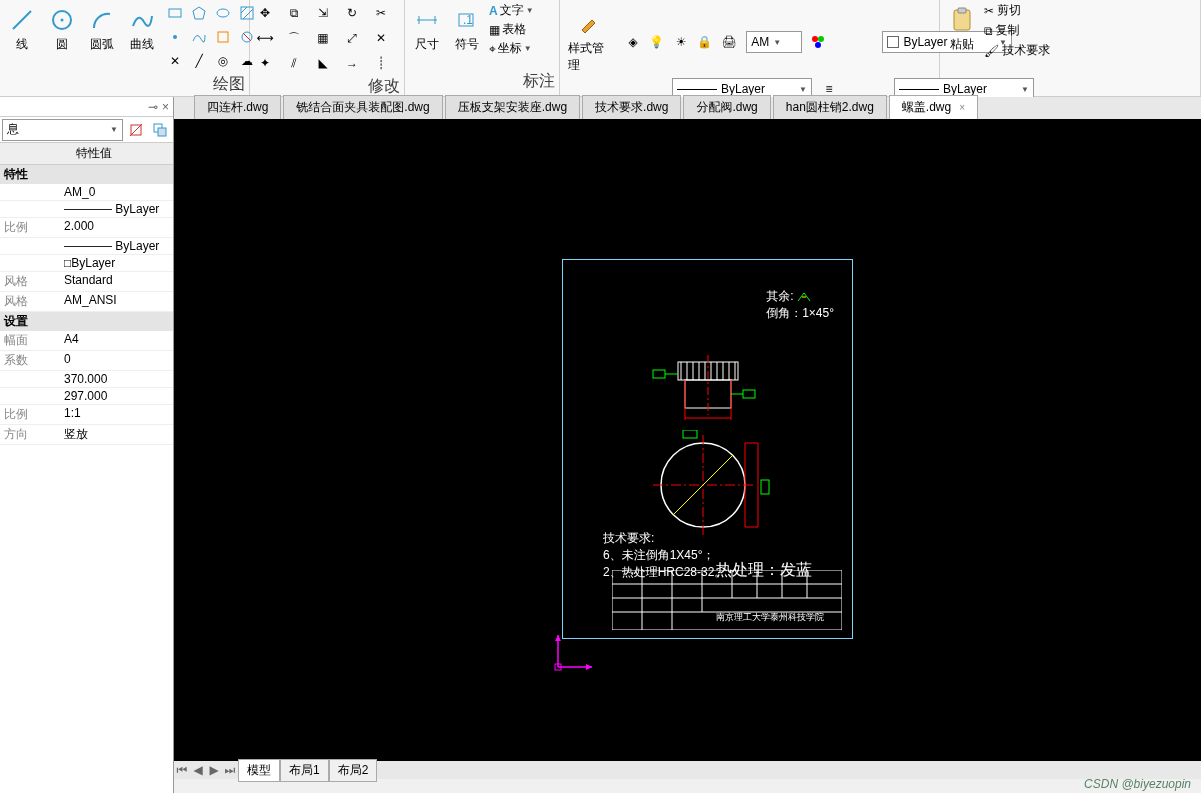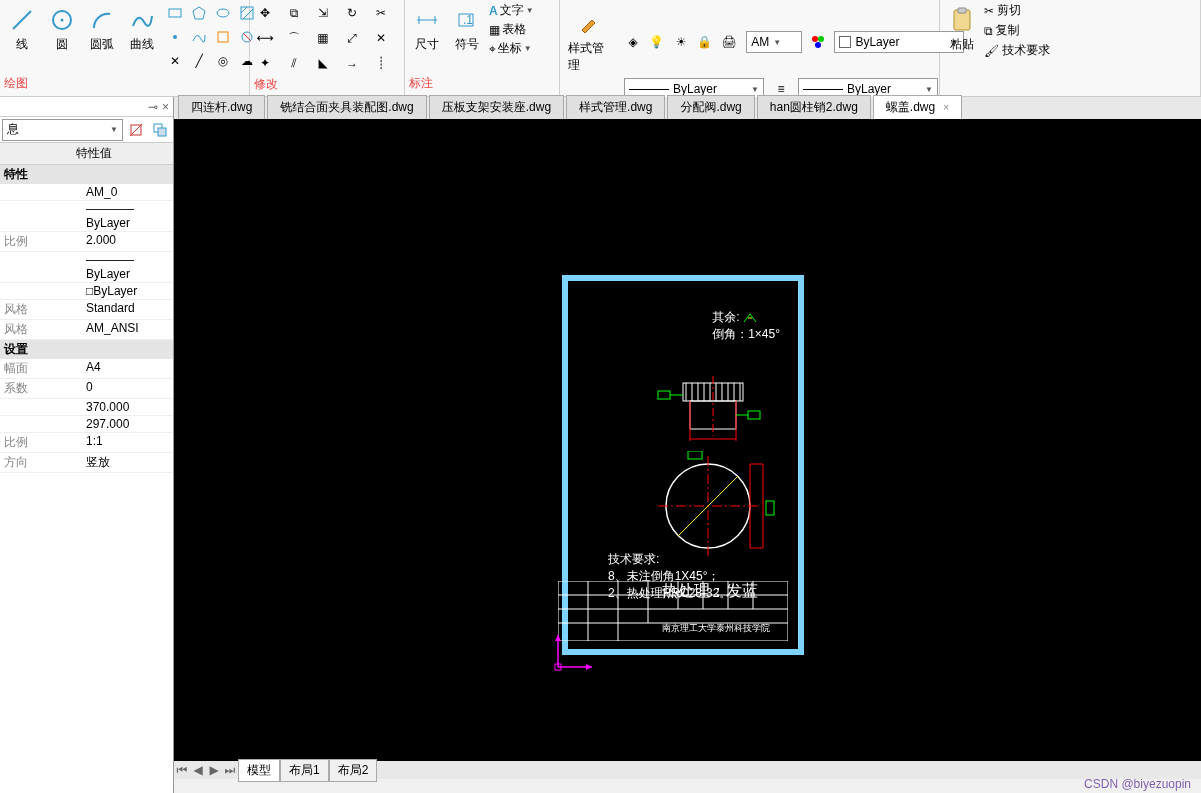--- a/index.html
+++ b/index.html
@@ -1,60 +1,60 @@
 <!DOCTYPE html>
 <html><head>
 <meta charset="utf-8">
 <style>
 * { margin: 0; padding: 0; box-sizing: border-box; font-family: "Microsoft YaHei", sans-serif; font-size: 12px; }
 body { background: #f0f0f0; width: 1201px; height: 793px; overflow: hidden; position: relative; }
 
 
 .ribbon { height: 97px; background: #f8f8f8; border-bottom: 1px solid #ccc; display: flex; }
 .ribbon-group { border-right: 1px solid #d0d0d0; display: flex; flex-direction: column; justify-content: space-between; padding: 2px 4px; }
-.ribbon-group-label { text-align: left; color: #ef4444; padding: 2px 0; font-size: 12px; }
+.ribbon-group-label { text-align: right; color: #404040; padding: 2px 0; font-size: 16px; }
 .ribbon-body { display: flex; align-items: flex-start; gap: 4px; flex: 1; }
 .big-btn { display: flex; flex-direction: column; align-items: center; gap: 2px; padding: 4px; cursor: pointer; }
 .icon-box { width: 28px; height: 28px; display: flex; align-items: center; justify-content: center; }
 .small-btn-grid { display: grid; grid-template-columns: repeat(auto-fill, 22px); grid-auto-rows: 22px; gap: 2px; }
 .small-btn { width: 22px; height: 22px; display: flex; align-items: center; justify-content: center; cursor: pointer; }
 .combo { height: 22px; border: 1px solid #999; background: #fff; display: flex; align-items: center; padding: 0 4px; gap: 4px; cursor: pointer; }
-.combo-wide { width: 140px; }
+.combo-wide { width: 140px; margin-left: 48px; }
 .dropdown-arrow { font-size: 8px; color: #555; }
 
 
 .left-panel { position: absolute; left: 0; top: 97px; width: 174px; bottom: 0; background: #fff; border-right: 1px solid #999; }
 .panel-header { height: 20px; display: flex; align-items: center; justify-content: flex-end; gap: 4px; padding: 0 4px; border-bottom: 1px solid #ccc; font-size: 11px; color: #666; }
 .panel-toolbar { height: 26px; display: flex; align-items: center; justify-content: flex-end; gap: 2px; padding: 2px; border-bottom: 1px solid #ccc; }
 .prop-header { display: flex; background: #eee; border-bottom: 1px solid #ccc; padding-left: 12px; }
 .prop-header div { padding: 2px 4px; font-size: 12px; }
 .prop-row { display: flex; border-bottom: 1px solid #eee; }
 .prop-label { width: 60px; padding: 1px 4px; color: #888; font-size: 12px; overflow: hidden; }
-.prop-value { flex: 1; padding: 1px 4px; font-size: 12px; overflow: hidden; margin-left: 22px; }
+.prop-value { flex: 1; padding: 1px 4px; font-size: 12px; overflow: hidden; }
 .prop-section { background: #e4e4e4; font-weight: bold; padding: 1px 4px; font-size: 12px; }
 
 
-.doc-tabs { position: absolute; left: 174px; right: 0; top: 97px; height: 22px; background: #e8e8e8; display: flex; align-items: flex-end; padding-left: 4px; }
+.doc-tabs { position: absolute; left: 174px; right: 0; top: 97px; height: 22px; background: #e8e8e8; display: flex; align-items: flex-end; padding-left: 20px; }
 .doc-tab { padding: 3px 12px; background: #e0e0e0; border: 1px solid #aaa; border-bottom: none; margin-right: 2px; font-size: 12px; cursor: pointer; position: relative; }
 .doc-tab.active { background: #fff; margin-top: 10px; }
 .doc-tab .close { margin-left: 8px; color: #888; font-size: 10px; }
 
 
 .canvas-area { position: absolute; left: 174px; right: 0; top: 119px; bottom: 30px; background: #000; }
-.drawing { position: absolute; left: 388px; top: 156px; width: 242px; height: 380px; border: 6px solid #7dd3fc; }
+.drawing { position: absolute; left: 388px; top: 140px; width: 291px; height: 380px; border: 1px solid #7dd3fc; }
 .ucs { position: absolute; left: 376px; top: 510px; }
 
 
 .bottom-tabs { position: absolute; left: 174px; right: 0; bottom: 14px; height: 18px; background: #e8e8e8; display: flex; align-items: center; font-size: 11px; }
 .bottom-tab { padding: 2px 8px; border: 1px solid #aaa; background: #f0f0f0; cursor: pointer; }
 .bottom-tab.active { background: #fff; }
 .nav-btn { width: 16px; text-align: center; cursor: pointer; color: #666; }
 
 
-.watermark { position: absolute; right: 10px; bottom: 2px; color: #4c1d95; font-size: 12px; opacity: 0.7; }
+.watermark { position: absolute; right: 10px; bottom: 2px; color: #14532d; font-size: 12px; opacity: 0.7; font-style: italic; }
 
 .bylayer-line { display: inline-block; width: 40px; border-top: 1px solid #000; vertical-align: middle; }
 .color-swatch { width: 12px; height: 12px; border: 1px solid #666; display: inline-block; }
 </style>
 </head>
 <body>
 
 <div class="ribbon">
 
   <div class="ribbon-group" style="width:250px">
@@ -374,21 +374,21 @@
         <div class="prop-label">方向</div>
         <div class="prop-value">竖放</div>
       </div>
     </div>
 </div>
 
 <div class="doc-tabs" id="doc-tabs">
     <div class="doc-tab">四连杆.dwg</div>
     <div class="doc-tab">铣结合面夹具装配图.dwg</div>
     <div class="doc-tab">压板支架安装座.dwg</div>
-    <div class="doc-tab">样式管理.dwg</div>
+    <div class="doc-tab">技术要求.dwg</div>
     <div class="doc-tab">分配阀.dwg</div>
     <div class="doc-tab">han圆柱销2.dwg</div>
     <div class="doc-tab active">螺盖.dwg<span class="close">×</span></div>
   </div>
 
 <div class="canvas-area">
   <div class="drawing">
 
     <div style="position:absolute;right:18px;top:28px;color:#fff;font-size:10px;text-align:left">
       <div><span>其余:</span> <svg width="14" height="10" style="vertical-align:middle">
@@ -429,21 +429,21 @@
       <line x1="122" y1="13" x2="122" y2="97" stroke="#f00"></line>
         <line x1="135" y1="13" x2="135" y2="97" stroke="#f00"></line>
       <line x1="122" y1="13" x2="135" y2="13" stroke="#f00"></line>
         <line x1="122" y1="97" x2="135" y2="97" stroke="#f00"></line>
       <rect x="60" y="0" width="14" height="8" stroke="#0f0" fill="none"></rect>
       <rect x="138" y="50" width="8" height="14" stroke="#0f0" fill="none"></rect>
     </svg>
 
     <div style="position:absolute;left:40px;top:270px;color:#fff;font-size:10px">
       <div>技术要求:</div>
-      <div>8、未注倒角1X45°；</div>
+      <div>6、未注倒角1X45°；</div>
       <div>2、热处理HRC28-32。</div>
     </div>
     <div style="position:absolute;right:40px;top:300px;color:#fff;font-size:16px">热处理：发蓝</div>
 
     <svg width="230" height="60" style="position:absolute;right:10px;bottom:8px">
       <rect x="0" y="0" width="230" height="60" stroke="#fff" fill="none"></rect>
       <line x1="0" y1="14" x2="230" y2="14" stroke="#fff"></line>
       <line x1="0" y1="28" x2="230" y2="28" stroke="#fff"></line>
       <line x1="0" y1="42" x2="230" y2="42" stroke="#fff"></line>
       <line x1="30" y1="0" x2="30" y2="60" stroke="#fff"></line>

